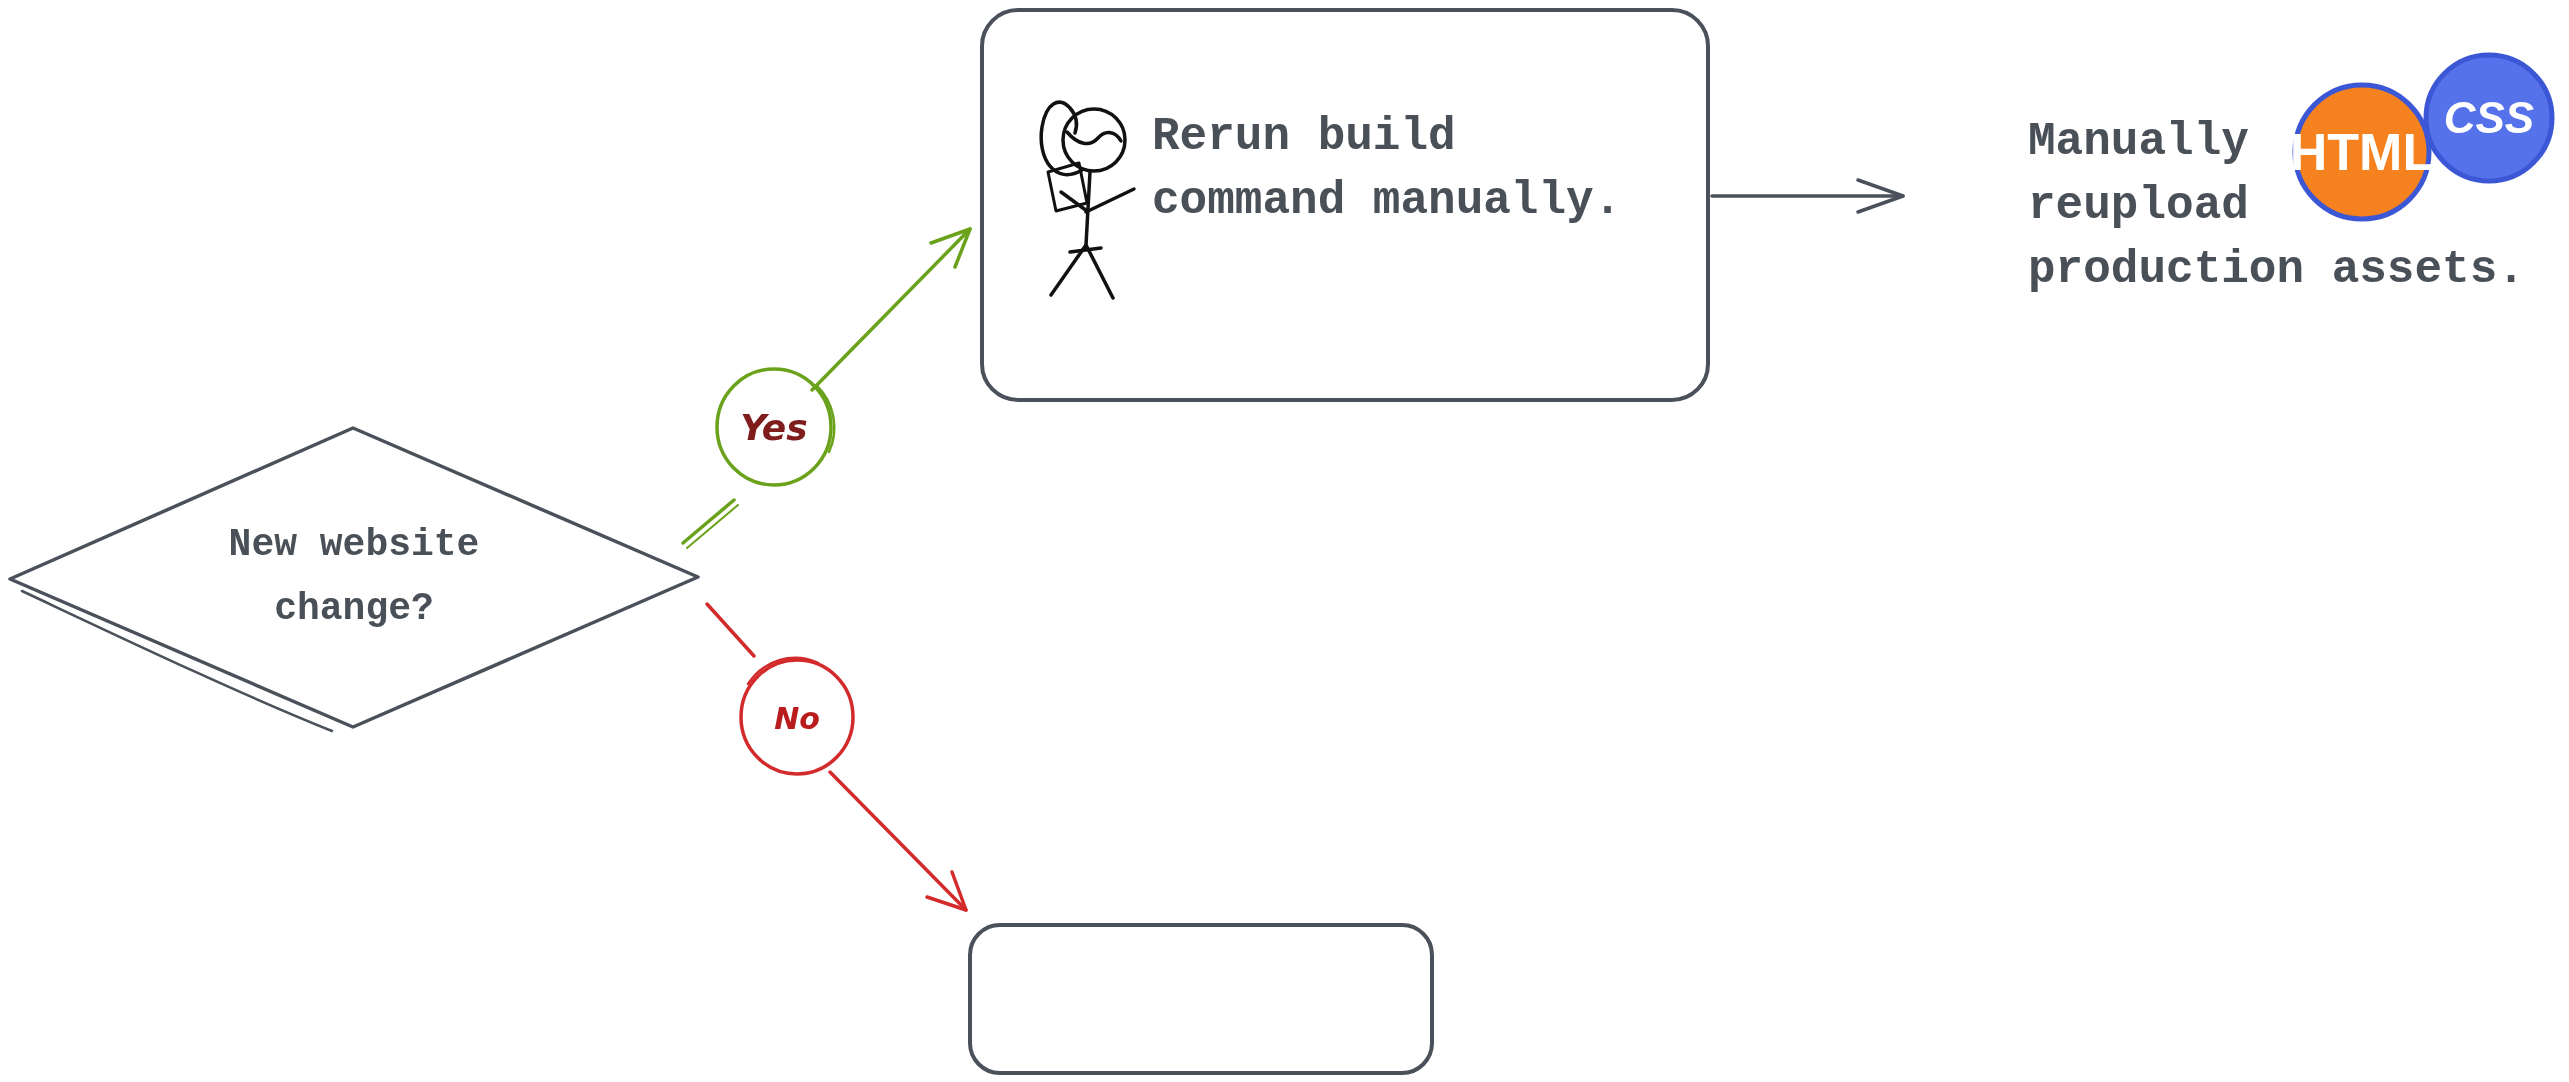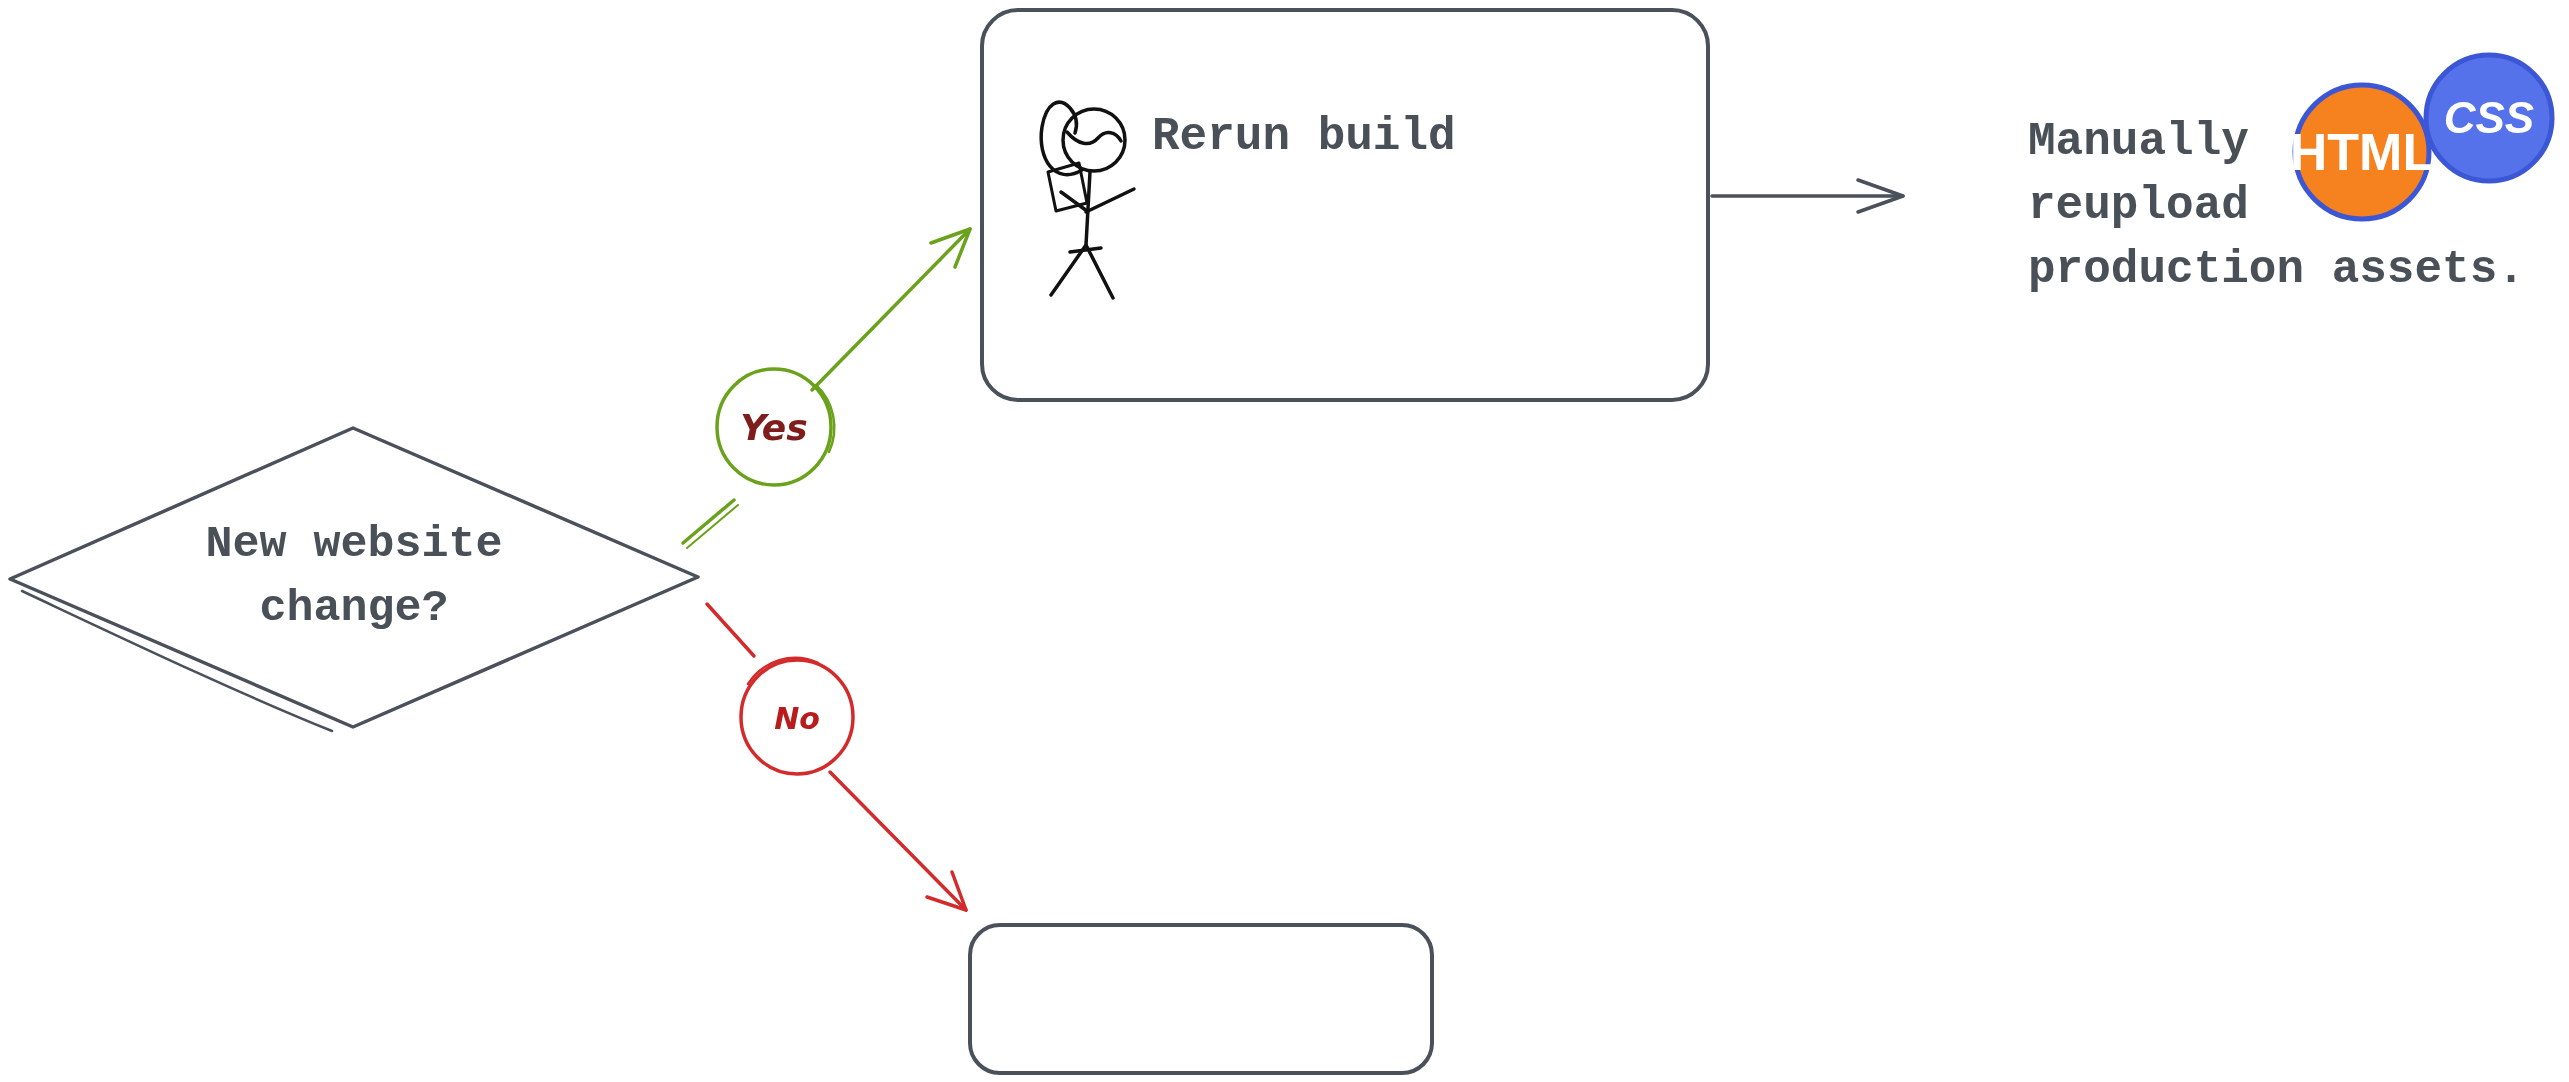--- a/index.html
+++ b/index.html
@@ -2,21 +2,21 @@
 <html><head>
 <meta charset="utf-8">
 <style>
   html,body{margin:0;padding:0;background:#ffffff;}
   #stage{position:relative;width:2569px;height:1082px;background:#ffffff;overflow:hidden;
          font-family:"Liberation Mono","DejaVu Sans Mono",monospace;}
   #diagram-svg{position:absolute;left:0;top:0;z-index:1;}
   .txt{position:absolute;z-index:2;color:#495057;font-weight:700;font-size:46px;}
   .txt .ln{height:64px;line-height:64px;white-space:pre;}
   .center{display:flex;align-items:center;justify-content:center;flex-direction:column;}
-  .decision-label{left:54px;top:513px;width:600px;text-align:center;font-size:45px;}
+  .decision-label{left:54px;top:513px;width:600px;text-align:center;font-size:38px;}
   .build-label{left:1152px;top:105px;}
   .cmd-label{left:1170px;top:250px;color:#e8830d;}
   .nothing-label{left:970px;top:925px;width:462px;height:148px;}
   .upload-label{left:2020px;top:110px;margin-left:8px;}
   .edge-label{font-family:"DejaVu Sans","Liberation Sans",sans-serif;font-style:italic;font-weight:600;}
   .yes-label{left:714px;top:395px;width:120px;height:64px;color:#7f1d1d;font-size:36px;}
   .no-label{left:747px;top:690px;width:100px;height:56px;color:#b91c1c;font-size:30px;}
   .badge-label{font-family:"Liberation Sans","DejaVu Sans",sans-serif;font-style:normal;
                font-weight:700;color:#ffffff;}
   .html-label{left:2295px;top:85px;width:134px;height:134px;font-size:52px;}
@@ -81,20 +81,21 @@
     <div class="ln">New website</div>
     <div class="ln">change?</div>
   </div>
 
   <div class="txt edge-label yes-label center">Yes</div>
 
   <div class="txt edge-label no-label center">No</div>
 
   <div class="txt build-label">
     <div class="ln">Rerun build</div>
+    <div class="ln">command manually.</div>
   </div>
 
 
 
   <div class="txt upload-label">
     <div class="ln">Manually</div>
     <div class="ln">reupload</div>
     <div class="ln">production assets.</div>
   </div>
 

